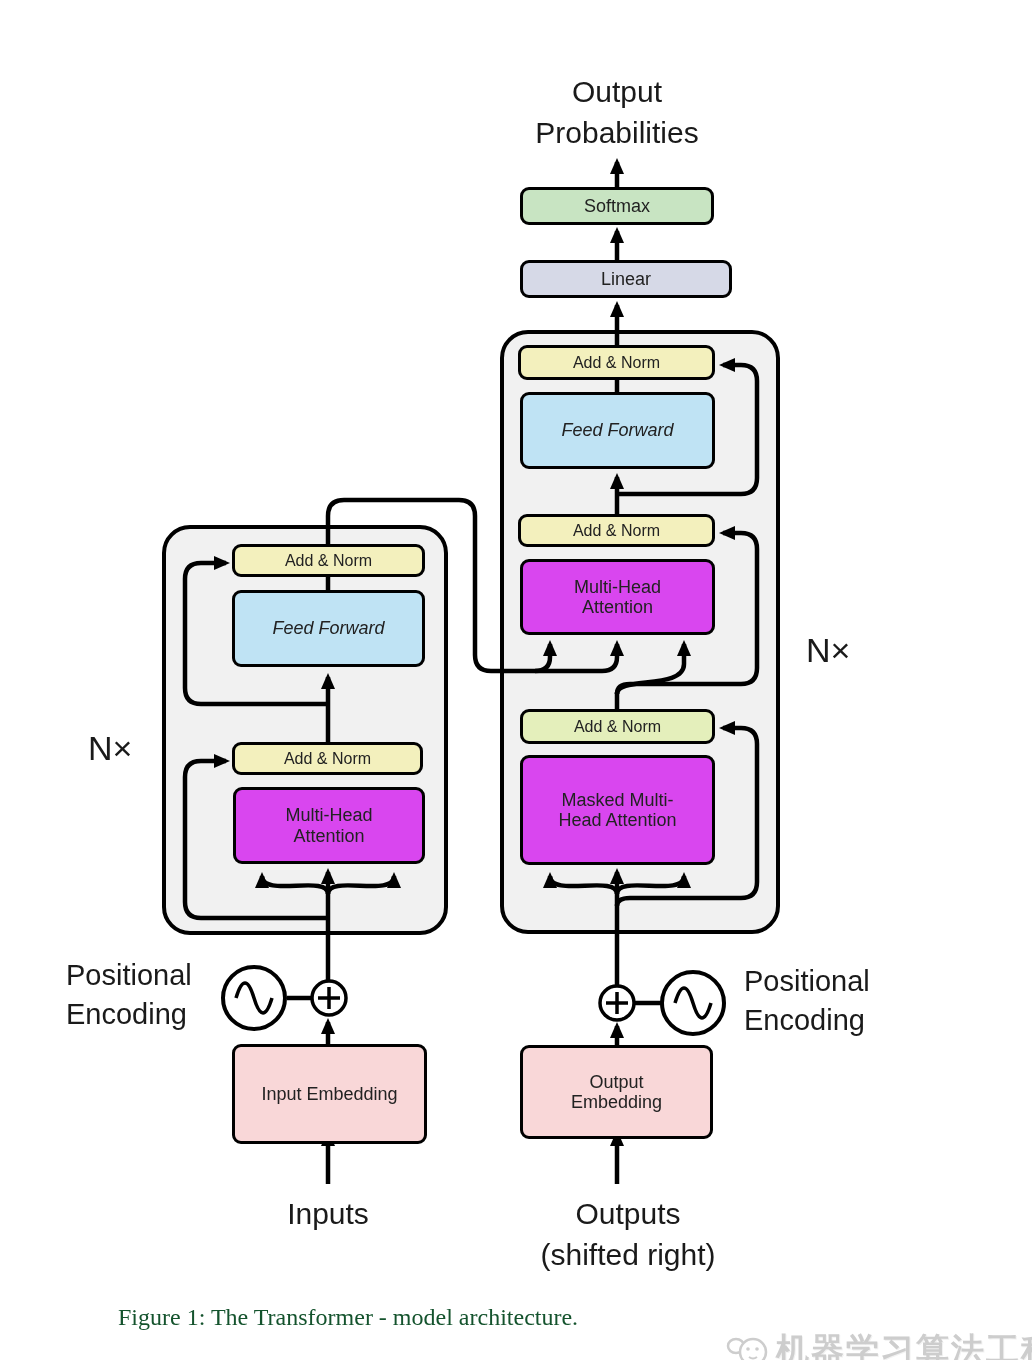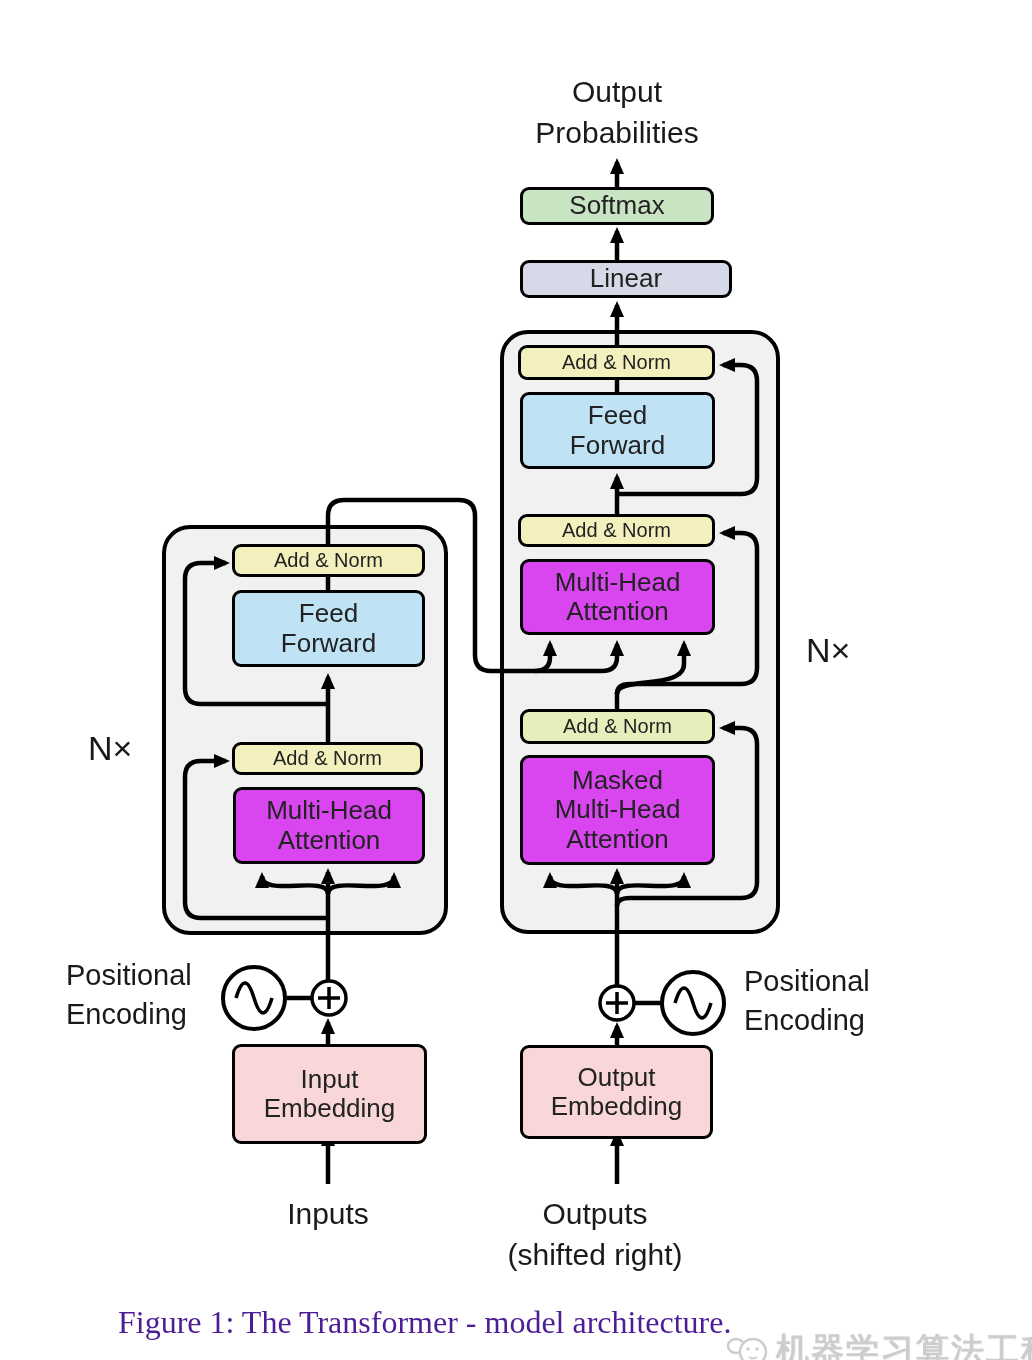--- a/index.html
+++ b/index.html
@@ -23,49 +23,49 @@
   }
   #wires { position: absolute; left: 0; top: 0; z-index: 2; }
   .box {
     position: absolute;
     border: 3.5px solid #000;
     border-radius: 9px;
     display: flex;
     align-items: center;
     justify-content: center;
     text-align: center;
-    font-size: 26px;
+    font-size: 18px;
     line-height: 1.12;
     padding: 16px 24px;
     color: #222;
     z-index: 3;
   }
-  .box.sm { font-size: 20px; padding: 0 10px; }
+  .box.sm { font-size: 16px; padding: 0 10px; }
   .green  { background: #c8e4c2; }
   .lav    { background: #d6d9e7; }
   .yellow { background: #f3f0bd; }
   .ygreen { background: #e4efbb; }
   .orange { background: #d946ef; }
-  .blue   { background: #bfe3f4; }
+  .blue   { background: #bfe3f4; font-style: italic; }
   .pink   { background: #f9d7d8; }
   .label {
     position: absolute;
     z-index: 3;
     font-size: 30px;
     line-height: 1.35;
     color: #1a1a1a;
   }
   .label.center { text-align: center; }
   .nx { font-size: 34px; }
   .caption {
     position: absolute;
     z-index: 3;
     font-family: "Liberation Serif", "DejaVu Serif", serif;
-    font-size: 32px;
-    color: #4c1d95;
+    font-size: 24px;
+    color: #14532d;
     white-space: nowrap;
   }
   .watermark {
     position: absolute;
     z-index: 4;
     display: flex;
     align-items: center;
     gap: 4px;
     color: #cdcdcd;
     font-size: 33px;
@@ -157,21 +157,21 @@
   <div class="label nx" style="left:88px; top:694px;">N×</div>
   <div class="label nx" style="left:806px; top:596px;">N×</div>
 
   <div class="label" style="left:66px; top:924px; width:152px; font-size:29px;">Positional Encoding</div>
   <div class="label" style="left:744px; top:930px; width:152px; font-size:29px;">Positional Encoding</div>
 
   <div class="box pink" style="left:232px; top:1012px; width:195px; height:100px;">Input Embedding</div>
   <div class="box pink" style="left:520px; top:1013px; width:193px; height:94px;">Output Embedding</div>
 
   <div class="label center" style="left:248px; top:1162px; width:160px;">Inputs</div>
-  <div class="label center" style="left:485px; top:1162px; width:220px;">
+  <div class="label center" style="left:518px; top:1162px; width:220px;">
     <div>Outputs</div>
     <div>(shifted right)</div>
   </div>
 
   <div class="caption" style="left:118px; top:1272px;">Figure 1: The Transformer - model architecture.</div>
 
   <div class="watermark" style="left:726px; top:1296px;">
     <svg width="46" height="42" viewBox="0 0 46 42">
       <ellipse cx="10" cy="16" rx="8" ry="7" fill="none" stroke="#cdcdcd" stroke-width="2.5"></ellipse>
       <circle cx="27" cy="22" r="13" fill="#ffffff" stroke="#cdcdcd" stroke-width="2.5"></circle>

